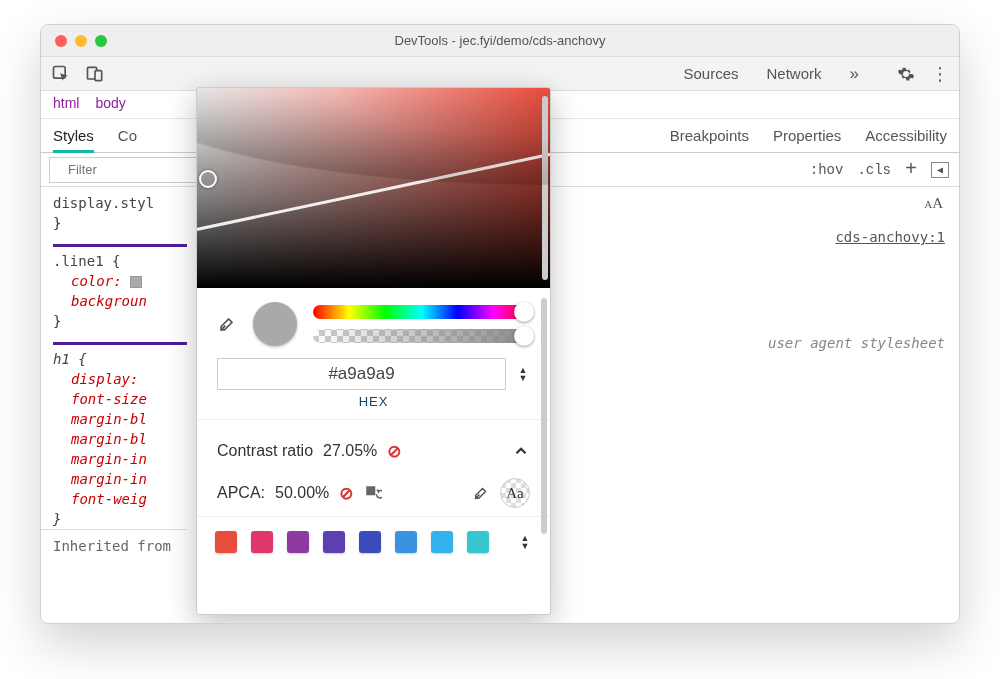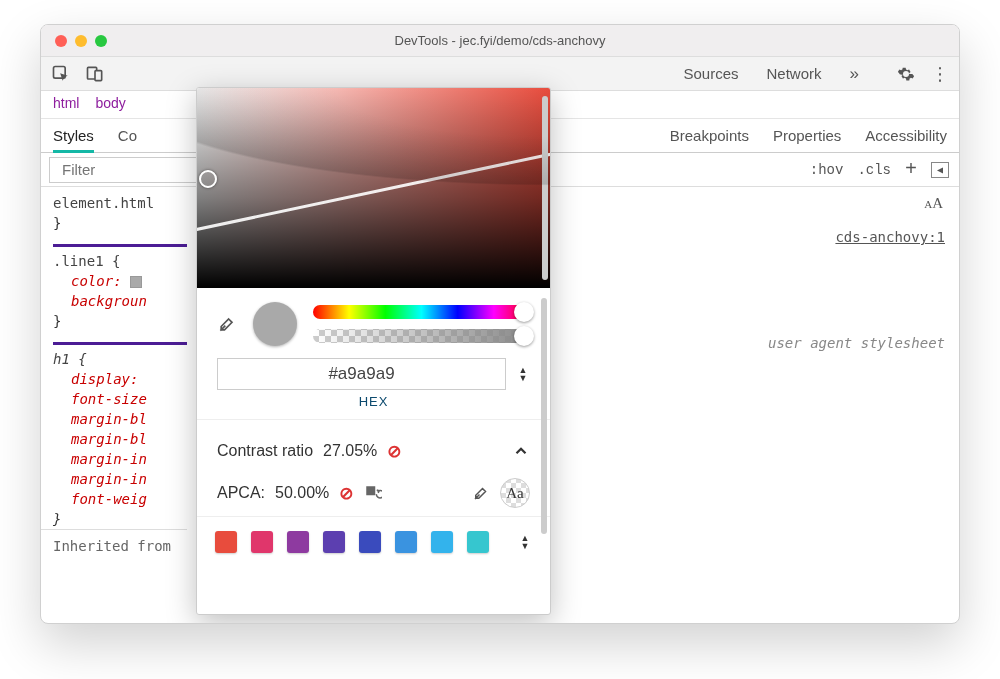--- a/index.html
+++ b/index.html
@@ -14,21 +14,21 @@
 .toolbar .left-icons{display:flex;gap:14px;align-items:center;}
 .toolbar .tabs{display:flex;gap:28px; margin-left: auto; margin-right: 8px; align-items:center;}
 .toolbar .tab{font-size:15px;color:#555;cursor:pointer;}
 .toolbar .rt{display:flex;gap:16px;align-items:center;margin-left:12px;}
 .crumbs{height:28px;padding:4px 12px;display:flex;gap:16px;font-size:14px;color:#8e1e9e;border-bottom:1px solid #e5e5e5;}
 .crumbs span{color:#8e1e9e;}
 .subtabs{height:34px;border-bottom:1px solid #ccc;display:flex;align-items:center;padding:0 12px;gap:24px;font-size:15px;color:#555;}
 .subtabs .sel{color:#222;border-bottom:3px solid #14b8a6;padding-bottom:6px;margin-bottom:-9px;}
 .subtabs .right{margin-left:auto;display:flex;gap:24px;}
 .filterbar{height:34px;border-bottom:1px solid #ddd;display:flex;align-items:center;}
-.filterbar input{flex:0 0 120px;height:26px;margin-left:8px;border:1px solid #ccc;padding:0 12px;font-size:15px;color:#888;background:#fff;}
+.filterbar input{flex:0 0 120px;height:26px;margin-left:8px;border:1px solid #ccc;padding:0 18px;font-size:13px;color:#888;background:#fff;}
 .filterbar .spacer{flex:1;}
 .filterbar .rt{display:flex;align-items:center;gap:14px;padding-right:10px;font-family:Liberation Mono, monospace;font-size:14px;color:#555;}
 .content{display:flex;height:calc(100% - 32px - 34px - 28px - 34px - 34px);}
 .left-col{width:150px;border-right:none;font-family:ui-monospace,Menlo,monospace;font-size:14px;line-height:20px;padding:6px 4px 6px 12px;color:#333;overflow:hidden;}
 .left-col .sel{color:#444;}
 .left-col .rule{border-top:3px solid #4c1d95;margin-top:11px;padding-top:4px;}
 .left-col .prop{color:#c80000;padding-left:18px;font-style:italic;white-space:nowrap;overflow:hidden;}
 .left-col .em{font-style:italic;}
 .left-col .sw{display:inline-block;width:12px;height:12px;border:1px solid #999;vertical-align:middle;}
 .inh{border-top:1px solid #ddd;padding:6px 0 0 6px;margin-left:-12px;padding-left:12px;font-style:normal;color:#666;}
@@ -129,21 +129,21 @@
     <div class="rt">
       <span>:hov</span>
       <span>.cls</span>
       <span style="font-size:20px;">+</span>
       <span class="boxed">◀</span>
     </div>
   </div>
 
   <div class="content">
     <div class="left-col">
-      <div class="sel">element.html</div>
+      <div class="sel">display.styl</div>
       <div>}</div>
 
       <div class="rule">
         <div class="sel">.line1 {</div>
         <div class="prop"><span>color:</span> <span class="sw" style="background:#a9a9a9"></span></div>
         <div class="prop">backgroun</div>
         <div>}</div>
       </div>
 
       <div class="rule">

